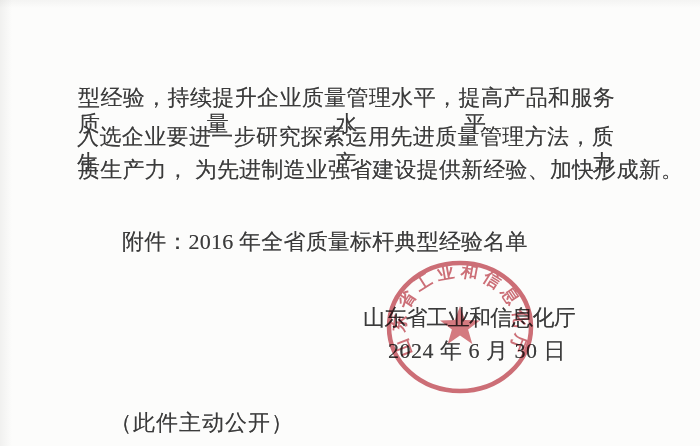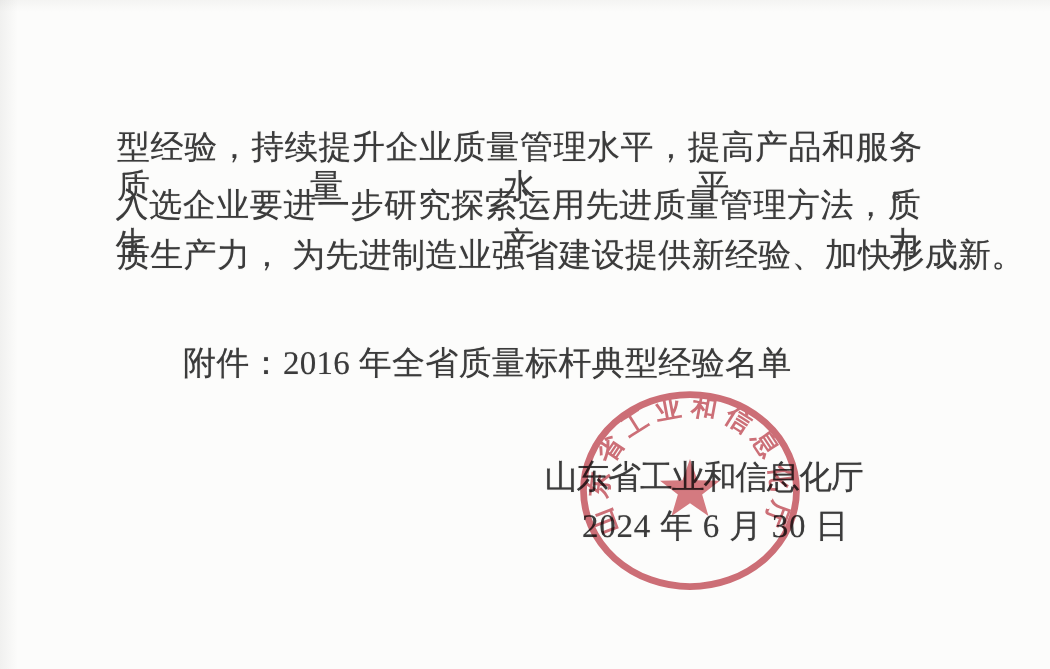--- a/index.html
+++ b/index.html
@@ -67,14 +67,15 @@
 
   <svg class="seal" viewBox="0 0 160 156" xmlns="http://www.w3.org/2000/svg">
     <ellipse cx="80" cy="77" rx="71" ry="64" fill="none" stroke="#c44f5a" stroke-width="4.5"></ellipse>
     <polygon points="80,56 85,70.1 99.97,70.5 88.1,79.6 92.3,94 80,85.5 67.7,94 71.9,79.6 60,70.5 75,70.1" fill="#c94f58" fill-opacity="0.92"></polygon>
     <path id="seal-arc-path" d="M 37.9 109.1 A 55 50 0 1 1 122.1 109.1" fill="none" stroke="none"></path>
     <text fill="#c4505b">
       <textPath href="#seal-arc-path" startOffset="50%" text-anchor="middle">山东省工业和信息化厅</textPath>
     </text>
   </svg>
 
+  <div class="line footnote">（此件主动公开）</div>
 
 </div>
 
 </body></html>

